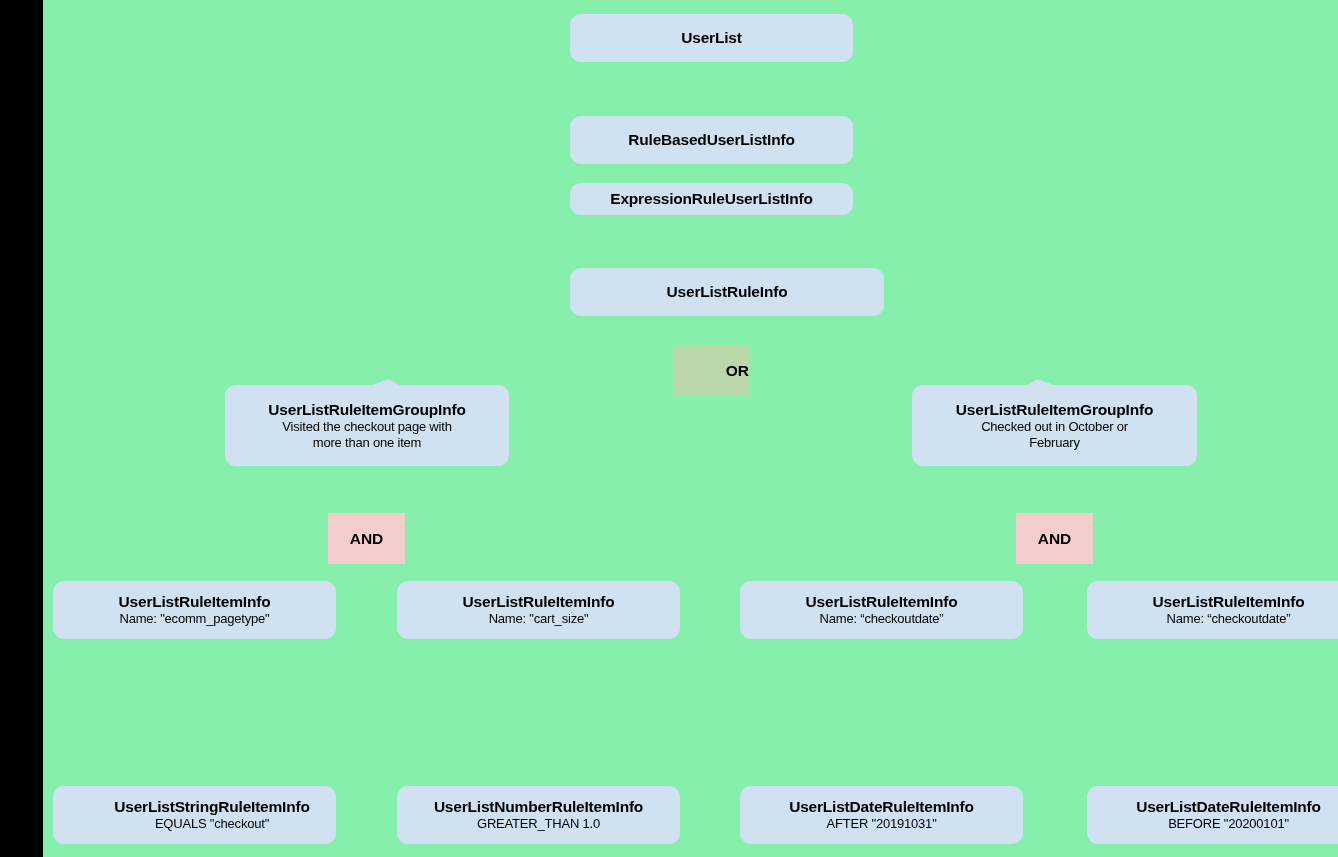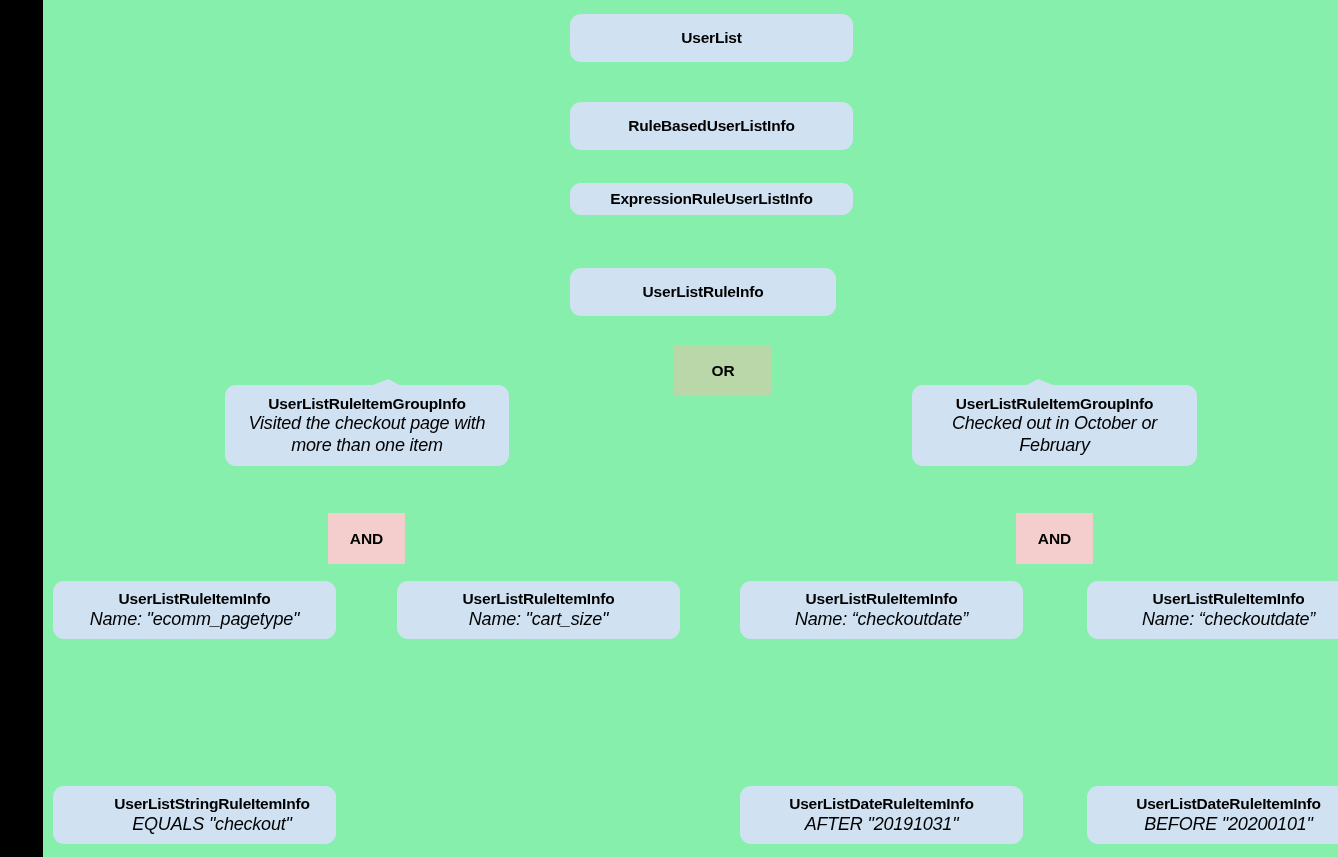--- a/index.html
+++ b/index.html
@@ -32,22 +32,21 @@
     color: #000000;
     line-height: 1.18;
   }
   .node .title {
     font-weight: bold;
     font-size: 15.5px;
     letter-spacing: -0.2px;
     white-space: nowrap;
   }
   .node .subtitle {
-    font-style: italic;
-    font-size: 18px;
+    font-size: 13px;
     letter-spacing: -0.2px;
   }
   .node .subtitle.nowrap { white-space: nowrap; }
 
   
   .class-node {
     background: #d0e1f2;
     border-radius: 11px;
   }
 
@@ -75,33 +74,33 @@
 </style>
 </head>
 <body>
 
 <div id="diagram">
 
   <div class="node class-node" style="left:527px; top:14px; width:283px; height:48px;">
     <div class="title">UserList</div>
   </div>
 
-  <div class="node class-node" style="left:527px; top:102px; width:283px; height:48px;">
+  <div class="node class-node" style="left:527px; top:116px; width:283px; height:48px;">
     <div class="title">RuleBasedUserListInfo</div>
   </div>
 
   <div class="node class-node" style="left:527px; top:183px; width:283px; height:32px;">
     <div class="title">ExpressionRuleUserListInfo</div>
   </div>
 
-  <div class="node class-node" style="left:527px; top:268px; width:266px; height:48px;">
+  <div class="node class-node" style="left:527px; top:268px; width:314px; height:48px;">
     <div class="title">UserListRuleInfo</div>
   </div>
 
-  <div class="op-node op-or" style="left:631px; top:345px; width:98px; height:51px;">
+  <div class="op-node op-or" style="left:631px; top:345px; width:75px; height:51px;justify-content:flex-end;">
     <span>OR</span>
   </div>
 
   <div class="notch" style="left:322px; top:379px; width:40px; height:9px; clip-path:polygon(0% 100%, 100% 100%, 58% 0%);"></div>
   <div class="notch" style="left:978px; top:379px; width:40px; height:9px; clip-path:polygon(0% 100%, 100% 100%, 42% 0%);"></div>
 
   <div class="node class-node" style="left:182px; top:385px; width:284px; height:81px;">
     <div class="title">UserListRuleItemGroupInfo</div>
     <div class="subtitle">Visited the checkout page with</div>
     <div class="subtitle">more than one item</div>
@@ -139,20 +138,24 @@
   <div class="node class-node" style="left:1044px; top:581px; width:283px; height:58px;">
     <div class="title">UserListRuleItemInfo</div>
     <div class="subtitle nowrap">Name: “checkoutdate”</div>
   </div>
 
   <div class="node class-node" style="left:10px; top:786px; width:283px; height:58px;padding-left:35px;">
     <div class="title">UserListStringRuleItemInfo</div>
     <div class="subtitle nowrap">EQUALS "checkout"</div>
   </div>
 
+  <div class="node class-node" style="left:354px; top:786px; width:283px; height:58px;">
+    <div class="title">UserListNumberRuleItemInfo</div>
+    <div class="subtitle nowrap">GREATER_THAN 1.0</div>
+  </div>
 
   <div class="node class-node" style="left:697px; top:786px; width:283px; height:58px;">
     <div class="title">UserListDateRuleItemInfo</div>
     <div class="subtitle nowrap">AFTER "20191031"</div>
   </div>
 
   <div class="node class-node" style="left:1044px; top:786px; width:283px; height:58px;">
     <div class="title">UserListDateRuleItemInfo</div>
     <div class="subtitle nowrap">BEFORE "20200101"</div>
   </div>

